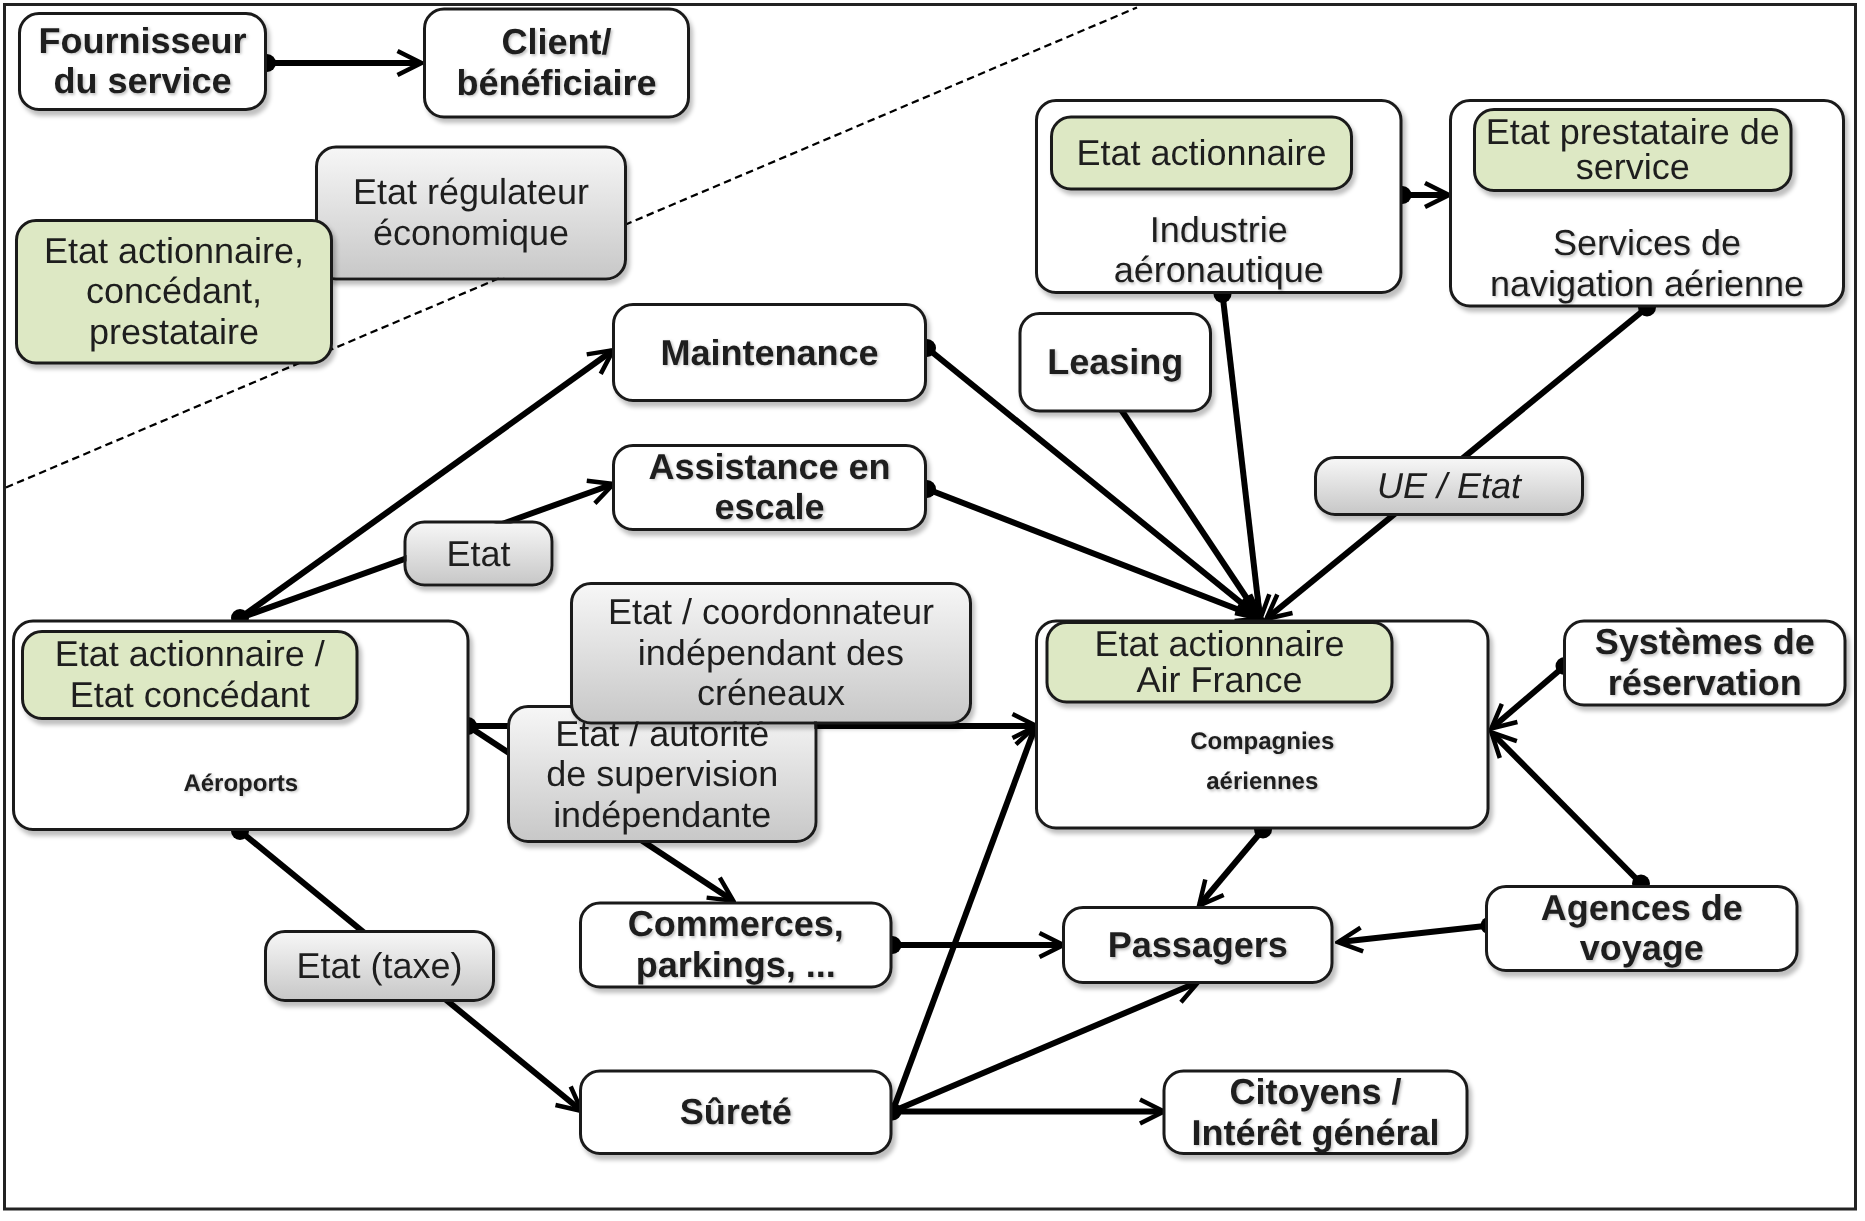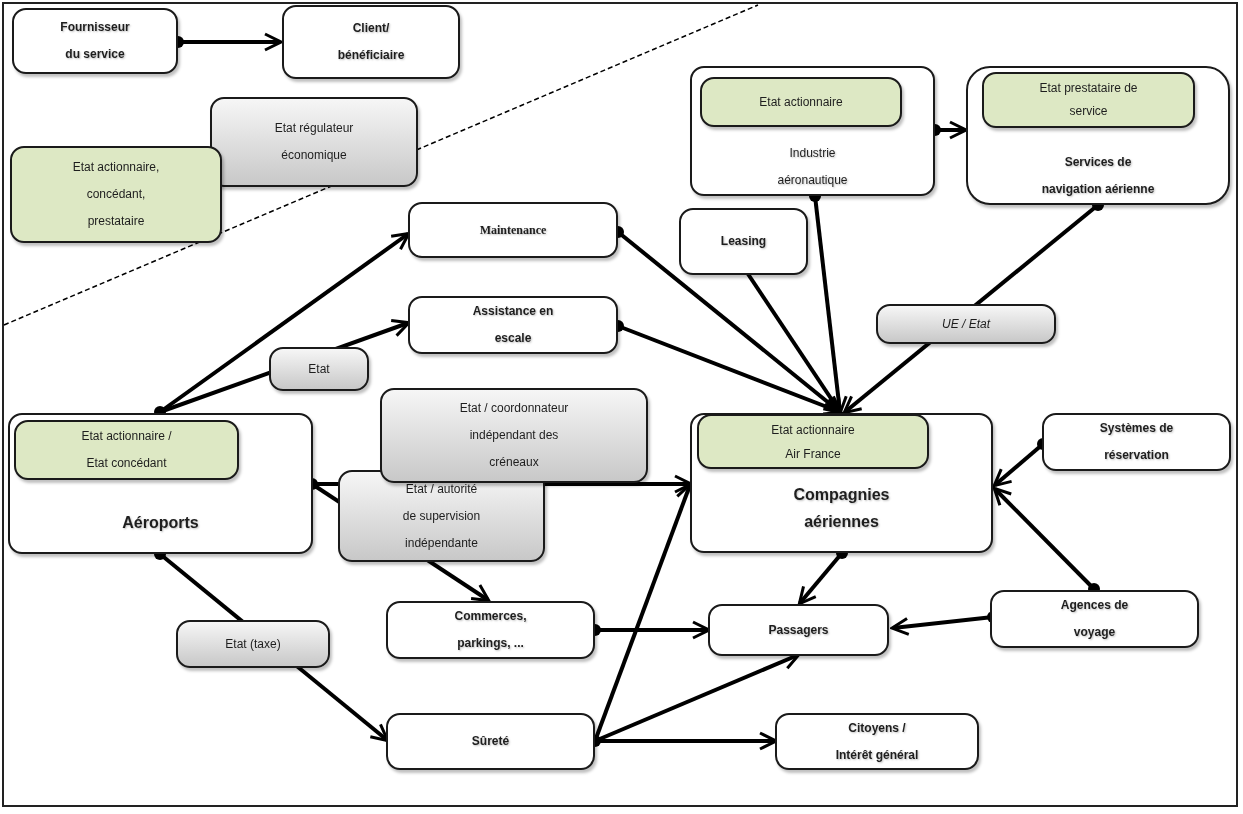--- a/index.html
+++ b/index.html
@@ -4,21 +4,21 @@
 <style>
   html, body { margin: 0; padding: 0; background: #ffffff; }
   body { width: 1243px; height: 814px; position: relative; overflow: hidden;
          font-family: "Liberation Sans", sans-serif; }
   .frame { position: absolute; left: 2px; top: 2px; width: 1236px; height: 805px;
            border: 2px solid #222; box-sizing: border-box; background: #fff; }
   svg.links { position: absolute; left: 0; top: 0; width: 1243px; height: 814px; }
   .node { position: absolute; box-sizing: border-box; border: 2px solid #1a1a1a;
           border-radius: 14px; background: #ffffff; display: flex; align-items: center;
           justify-content: center; text-align: center; font-weight: bold; color: #1e1e1e;
-          font-size: 12px; line-height: 27px; box-shadow: 2px 3px 3px rgba(0,0,0,0.25);
+          font-size: 24px; line-height: 27px; box-shadow: 2px 3px 3px rgba(0,0,0,0.25);
           text-shadow: 1px 1px 2px rgba(0,0,0,0.25); white-space: pre-line; }
   .green { background: #dde8c4; font-weight: normal; text-shadow: none; }
   .grey { background: linear-gradient(#f6f6f6, #c8c8c8); font-weight: normal; text-shadow: none; }
   .node.big { align-items: flex-end; padding-bottom: 16px; font-size: 16px; }
   .node.mid { align-items: flex-end; }
 </style>
 </head>
 <body>
 
 <div class="frame"></div>
@@ -79,26 +79,26 @@
 
 <div class="node grey" style="left:210px;top:85px;width:208px;height:90px;margin-top:12px;">Etat régulateur
 économique</div>
 <div class="node green" style="left:10px;top:146px;width:212px;height:97px;">Etat actionnaire,
 concédant,
 prestataire</div>
 
 <div class="node mid" style="left:690px;top:66px;width:245px;height:130px;font-weight:normal;">Industrie
 aéronautique</div>
 <div class="node green" style="left:700px;top:77px;width:202px;height:50px;">Etat actionnaire</div>
-<div class="node mid" style="left:966px;top:66px;width:264px;height:139px;font-weight:bold;border-radius:24px;">Services de
+<div class="node mid" style="left:966px;top:66px;width:264px;height:139px;font-weight:normal;">Services de
 navigation aérienne</div>
 <div class="node green" style="left:982px;top:72px;width:213px;height:56px;line-height:23px;">Etat prestataire de
 service</div>
 
-<div class="node" style="left:408px;top:202px;width:210px;height:56px;font-family:Liberation Serif, serif;">Maintenance</div>
+<div class="node" style="left:408px;top:202px;width:210px;height:66px;">Maintenance</div>
 <div class="node" style="left:679px;top:208px;width:129px;height:67px;">Leasing</div>
 <div class="node" style="left:408px;top:296px;width:210px;height:58px;">Assistance en
 escale</div>
 
 <div class="node grey" style="left:269px;top:347px;width:100px;height:44px;">Etat</div>
 <div class="node grey" style="left:876px;top:304px;width:180px;height:40px;font-style:italic;">UE / Etat</div>
 
 <div class="node big" style="left:8px;top:413px;width:305px;height:141px;">Aéroports</div>
 <div class="node green" style="left:14px;top:420px;width:225px;height:60px;">Etat actionnaire /
 Etat concédant</div>

